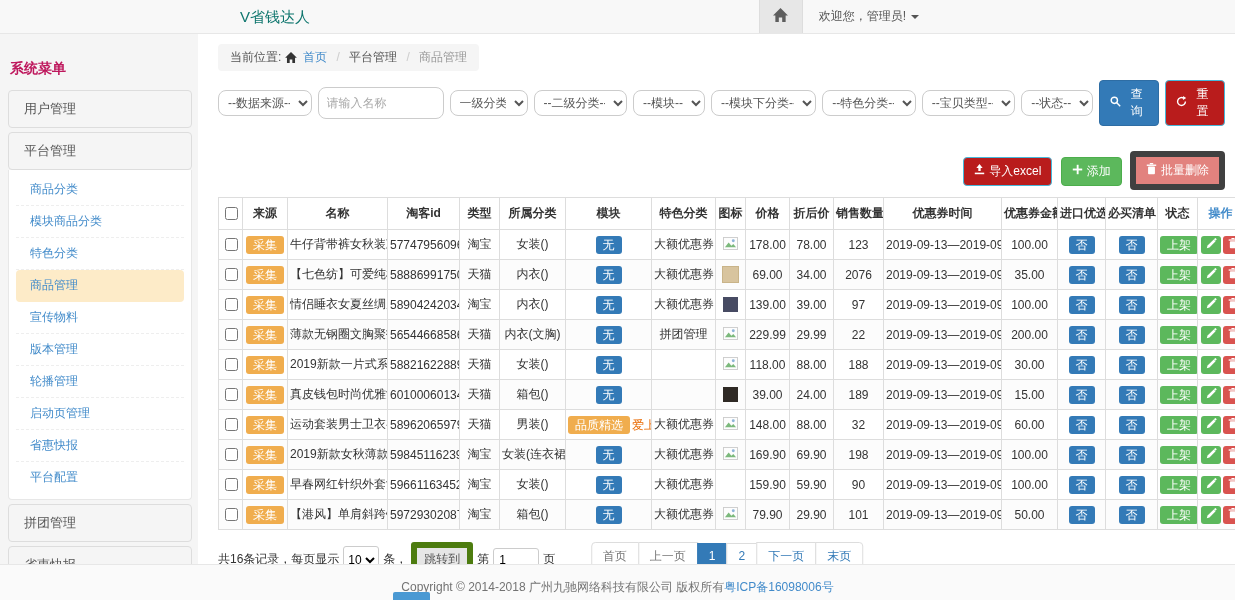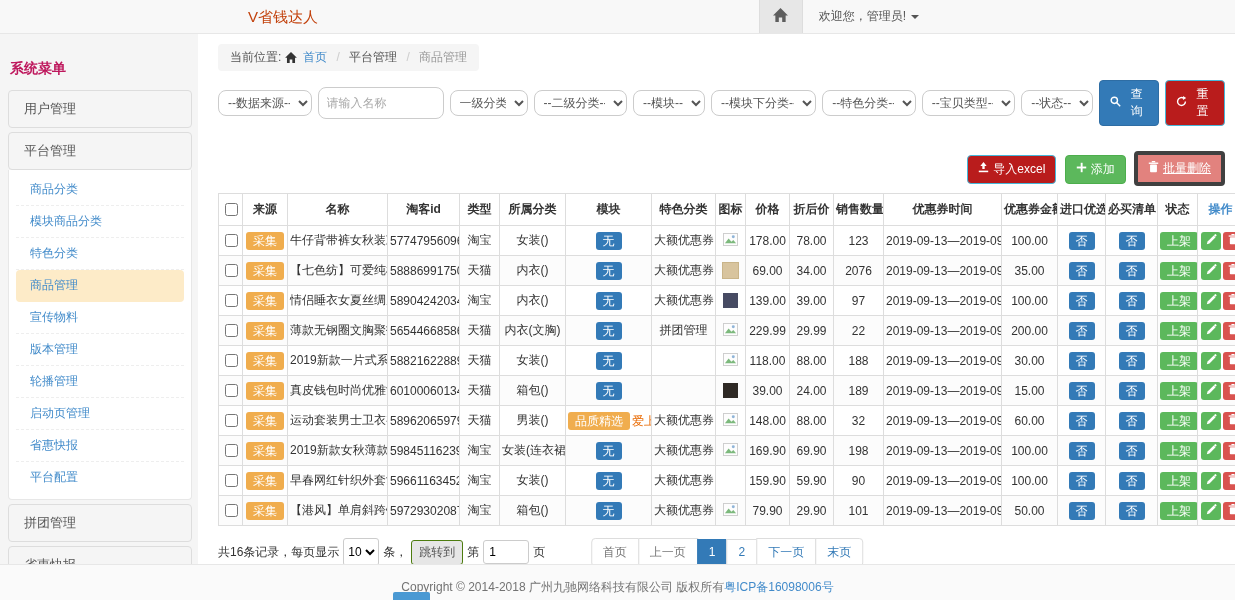--- a/index.html
+++ b/index.html
@@ -1,19 +1,19 @@
 <!DOCTYPE html>
 <html><head>
 <meta charset="utf-8">
 <style>
   html,body{margin:0;padding:0;width:1235px;height:600px;overflow:hidden;
     font-family:"Liberation Sans",sans-serif;font-size:12px;color:#333;background:#f5f5f5;}
   
   .topbar{position:absolute;left:0;top:0;right:0;height:33px;background:#f8f8f8;border-bottom:1px solid #e7e7e7;z-index:5;}
-  .brand{position:absolute;left:248px;top:0;line-height:33px;font-size:15px;color:#c2410c;}
+  .brand{position:absolute;left:240px;top:0;line-height:33px;font-size:15px;color:#0f766e;}
   .top-right{position:absolute;right:300px;top:0;height:33px;display:flex;align-items:stretch;padding-left:41px;}
   .home-box{width:42px;background:#e7e7e7;display:flex;align-items:center;justify-content:center;border-left:1px solid #ddd;border-right:1px solid #ddd;cursor:pointer;}
   .welcome{display:flex;align-items:center;padding:0 16px;color:#555;cursor:pointer;white-space:nowrap;}
   .caret{display:inline-block;margin-left:5px;width:0;height:0;border-left:4px solid transparent;border-right:4px solid transparent;border-top:4px solid #555;}
   
   .content-bg{position:absolute;left:198px;top:34px;right:0;height:530px;background:#fff;}
   
   .sidebar{position:absolute;left:8px;top:52px;width:184px;height:512px;overflow:hidden;}
   .sidebar-title{color:#be185d;font-size:14px;font-weight:bold;padding:8px 2px 12px 2px;}
   .side-section{background:#f5f5f5;border:1px solid #ddd;border-radius:4px;padding:9px 15px;color:#555;font-size:13px;margin-bottom:4px;cursor:pointer;}
@@ -31,21 +31,21 @@
   
   .filter-bar{margin-top:9px;display:flex;align-items:center;gap:6px;flex-wrap:nowrap;}
   .f-select,.f-input{height:26px;border:1px solid #ccc;border-radius:8px;background:#fff;color:#555;font-size:12px;padding:2px 5px;font-family:"Liberation Sans",sans-serif;}
   .f-select{min-width:72px;}
   .f-input{width:108px;padding:2px 8px;}
   .f-input::placeholder{color:#aaa;}
   .btn{display:inline-flex;align-items:center;gap:4px;border:none;border-radius:4px;color:#fff;font-size:12px;padding:5px 10px;cursor:pointer;font-family:"Liberation Sans",sans-serif;}
   .btn-primary{background:#337ab7;border:1px solid #2e6da4;}
   .btn-info{background:#b91c1c;border:1px solid #46b8da;}
   .btn-success{background:#5cb85c;border:1px solid #4cae4c;}
-  .btn-danger-soft{background:#e2827e;border:4px solid #404040;text-decoration:underline;}
+  .btn-danger-soft{background:#e2827e;border:6px solid #404040;}
   
   .toolbar{margin-top:25px;text-align:right;}
   .toolbar .btn{margin-left:5px;}
   
   table.grid{margin-top:7px;width:1007px;border-collapse:collapse;table-layout:fixed;background:#fff;}
   .grid th,.grid td{border:1px solid #ddd;text-align:center;padding:5px 2px;font-size:12px;overflow:hidden;white-space:nowrap;}
   .grid th{font-weight:bold;color:#333;padding:6px 2px;}
   .grid th.op-head{color:#428bca;}
   .grid tbody tr:nth-child(even){background:#fcfcfc;}
   .td-name{text-overflow:clip;}
@@ -58,21 +58,21 @@
   .op-edit{background:#5cb85c;}
   .op-del{background:#d9534f;}
   .thumb{display:inline-block;vertical-align:middle;width:15px;height:15px;}
   .thumb.photo-beige{background:#d8c49e;border:1px solid #c9b489;}
   .thumb.photo-dark{background:#474b63;}
   .thumb.photo-black{background:#2f2a25;}
   
   .pager-row{position:relative;margin-top:12px;height:30px;}
   .pager-left{display:flex;align-items:center;gap:4px;color:#333;}
   .pp-select{height:28px;border:1px solid #ccc;border-radius:3px;background:#fff;font-size:12px;font-family:"Liberation Sans",sans-serif;}
-  .jump-btn{background:#e6e6e6;border:1px solid #4d7c0f;border-radius:3px;padding:3px 7px;color:#555;cursor:pointer;font-size:12px;font-family:"Liberation Sans",sans-serif;}
+  .jump-btn{background:#e6e6e6;border:6px solid #4d7c0f;border-radius:3px;padding:3px 7px;color:#555;cursor:pointer;font-size:12px;font-family:"Liberation Sans",sans-serif;}
   .page-input{width:34px;height:22px;border:1px solid #ccc;border-radius:3px;padding:0 5px;font-size:12px;font-family:"Liberation Sans",sans-serif;}
   .pages{position:absolute;left:50%;top:0;transform:translateX(-48%);white-space:nowrap;}
   .pg{display:inline-block;padding:5px 11px;border:1px solid #ddd;background:#fff;color:#337ab7;margin-left:-1px;cursor:pointer;}
   .pg.first{border-radius:4px 0 0 4px;margin-left:0;}
   .pg.last{border-radius:0 4px 4px 0;}
   .pg.muted{color:#777;}
   .pg.active{background:#337ab7;border-color:#337ab7;color:#fff;}
   
   .footer{position:absolute;left:0;right:0;top:564px;height:36px;border-top:1px solid #e7e7e7;background:#fafafa;text-align:center;color:#737373;padding-top:14px;box-sizing:border-box;}
   .footer a{color:#428bca;text-decoration:none;}

